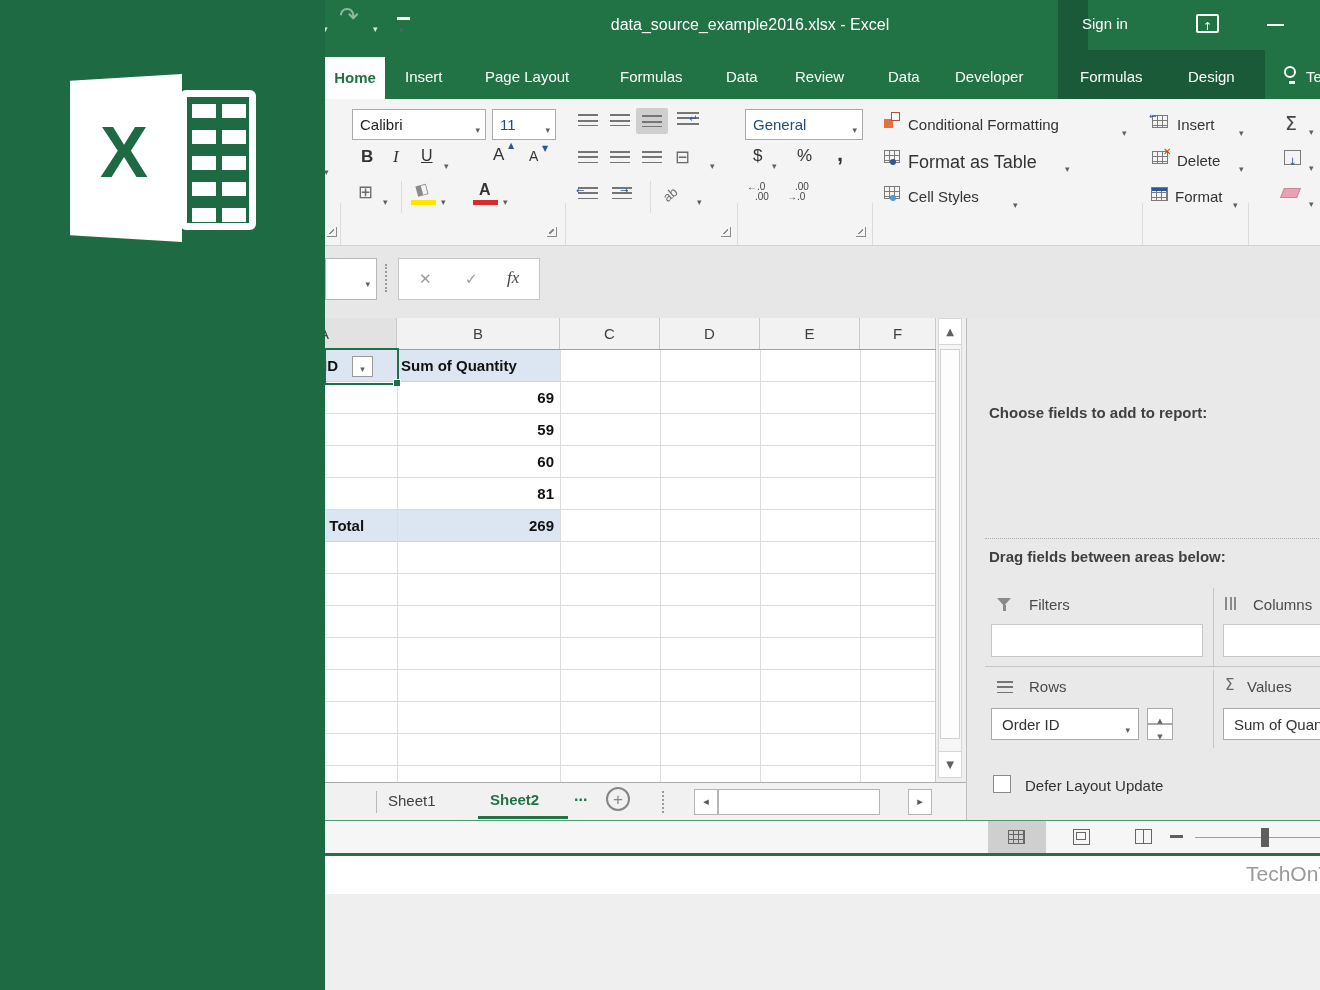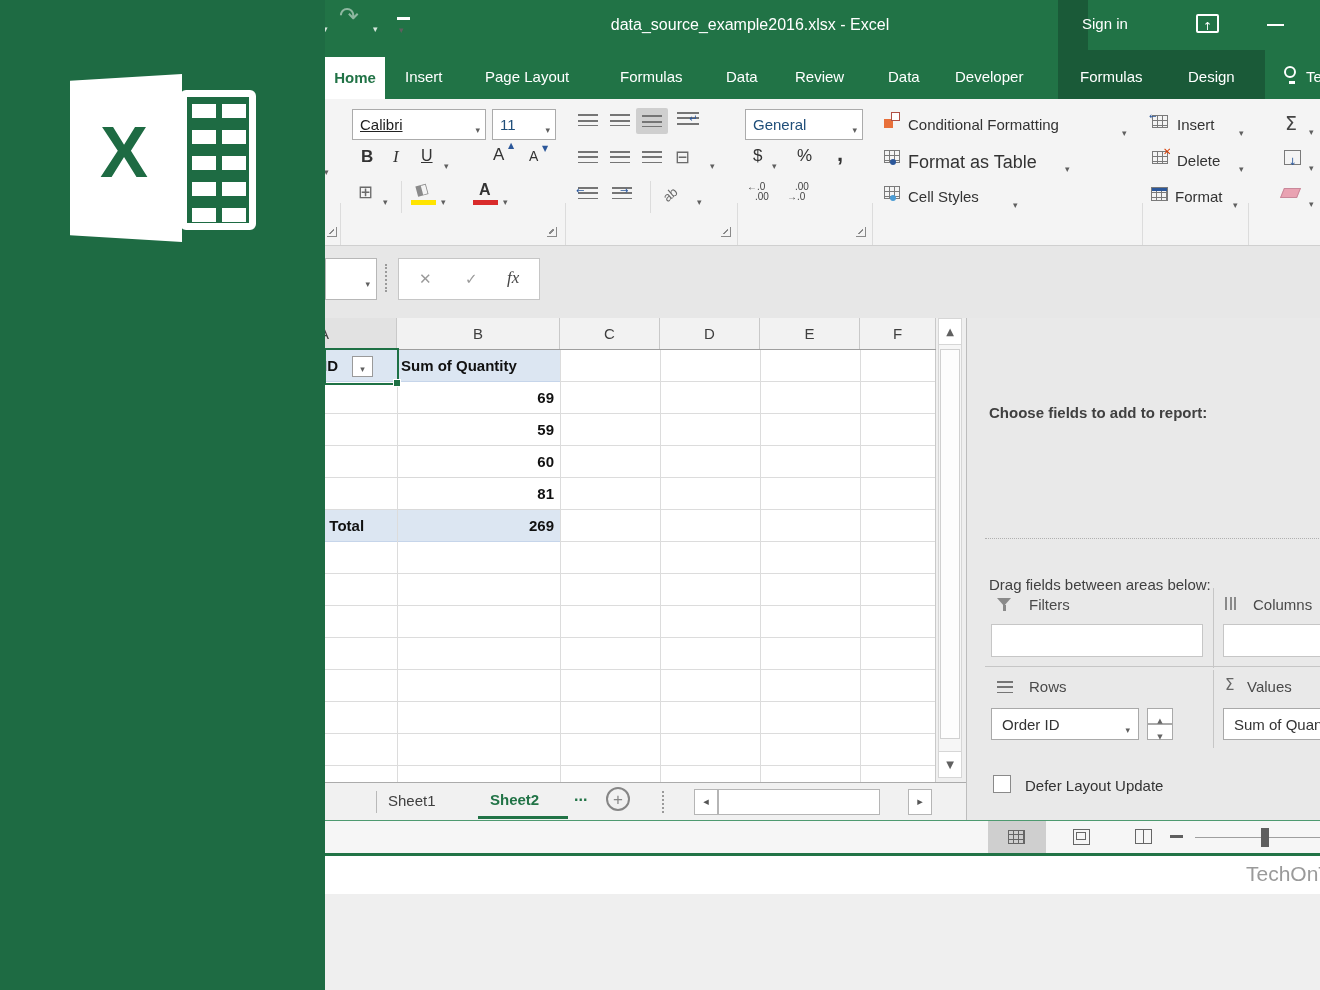--- a/index.html
+++ b/index.html
@@ -68,21 +68,21 @@
   </div>
 </div>
 
 <div class="a" style="left:325px;top:99px;width:995px;height:147px;background:#f4f4f4;border-bottom:1px solid #d0d0d0;overflow:hidden;">
 
   <span class="a dd" style="left:-1px;top:62px;"></span>
   <span class="a launch" style="left:2px;top:128px;"></span>
   <div class="a vdiv" style="left:15px;"></div>
 
   <div class="a box" style="left:27px;top:10px;width:134px;height:31px;">
-    <span class="a txt" style="left:7px;top:6px;font-size:15px;color:#222;text-decoration:underline;">Calibri</span>
+    <span class="a txt" style="left:7px;top:6px;font-size:15px;color:#222;">Calibri</span>
     <span class="a dd" style="right:5px;top:9px;"></span>
   </div>
   <div class="a box" style="left:167px;top:10px;width:64px;height:31px;">
     <span class="a txt" style="left:7px;top:6px;font-size:15px;color:#1f4e79;">11</span>
     <span class="a dd" style="right:5px;top:9px;"></span>
   </div>
   <span class="a" style="left:36px;top:48px;font-weight:bold;font-size:17px;color:#333;">B</span>
   <span class="a" style="left:68px;top:48px;font-style:italic;font-family:'Liberation Serif',serif;font-size:17px;color:#333;">I</span>
   <span class="a" style="left:96px;top:48px;text-decoration:underline;font-size:16px;color:#333;">U</span>
   <span class="a dd" style="left:119px;top:56px;"></span>
@@ -267,21 +267,21 @@
   </div>
   <div class="a" style="left:393px;top:6px;width:162px;height:26px;background:#fff;border:1px solid #b5b5b5;"></div>
   <div class="a" style="left:583px;top:6px;width:24px;height:26px;background:#fff;border:1px solid #b5b5b5;text-align:center;">
     <span class="g" style="font-size:11px;color:#555;line-height:24px;">▸</span>
   </div>
 </div>
 
 <div class="a" style="left:966px;top:318px;width:354px;height:502px;background:#e9e9e9;border-left:1px solid #bdbdbd;overflow:hidden;">
   <div class="a txt" style="left:22px;top:86px;font-size:15px;font-weight:bold;color:#404040;">Choose fields to add to report:</div>
   <div class="a" style="left:18px;top:220px;width:336px;border-top:1px dotted #b0b0b0;"></div>
-  <div class="a txt" style="left:22px;top:230px;font-size:15px;font-weight:normal;color:#404040;margin-top:28px;">Drag fields between areas below:</div>
+  <div class="a txt" style="left:22px;top:230px;font-size:15px;font-weight:bold;color:#404040;">Drag fields between areas below:</div>
 
   <span class="a" style="left:30px;top:280px;width:0;height:0;border-left:7px solid transparent;border-right:7px solid transparent;border-top:8px solid #8a8a8a;"></span>
   <span class="a" style="left:36px;top:287px;width:3px;height:6px;background:#8a8a8a;"></span>
   <span class="a txt qlabel" style="left:62px;top:278px;">Filters</span>
   <div class="a" style="left:246px;top:270px;height:80px;border-left:1px solid #c6c6c6;"></div>
   <span class="a vbars" style="left:258px;top:279px;width:13px;height:13px;"></span>
   <div class="a txt" style="left:286px;top:278px;width:68px;overflow:hidden;">
     <span class="qlabel">Columns</span>
   </div>
 

